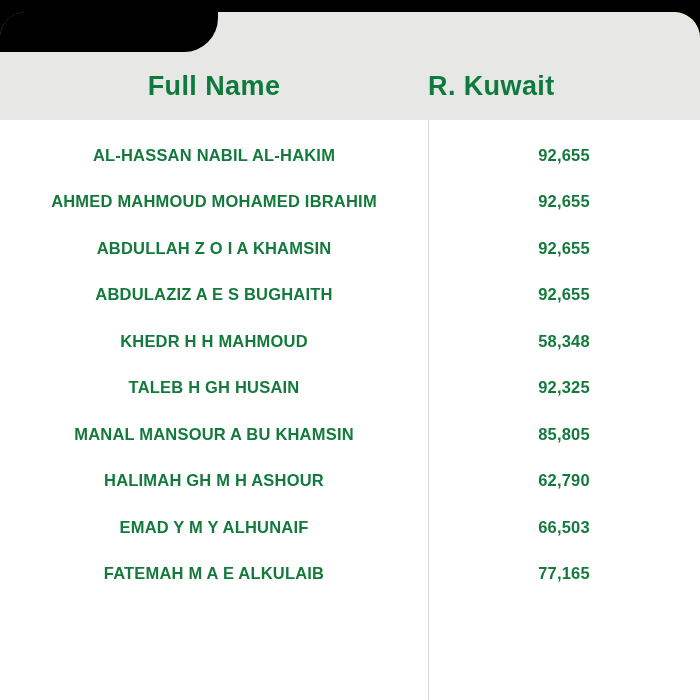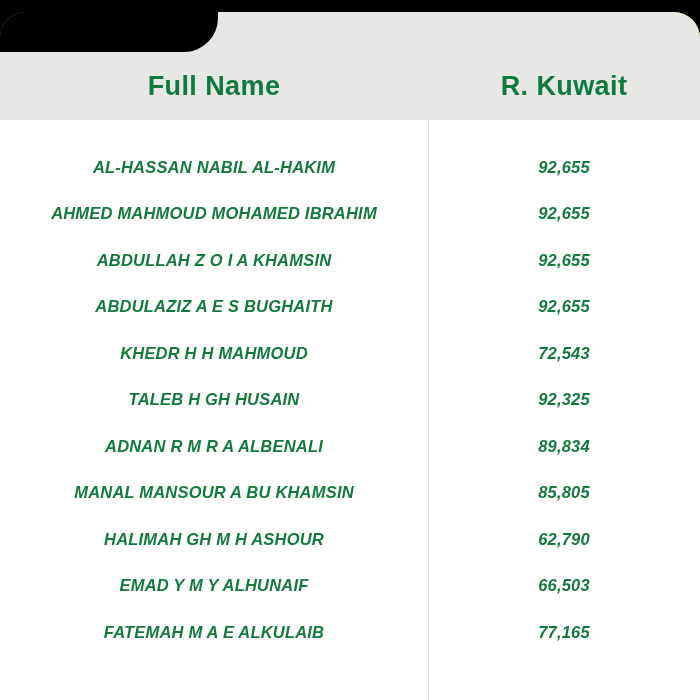--- a/index.html
+++ b/index.html
@@ -59,21 +59,21 @@
     height: 68px;
     display: flex;
     align-items: center;
   }
   .col-name {
     width: 428px;
     text-align: center;
   }
   .col-value {
     width: 272px;
-    text-align: center;
+    text-align: left;
   }
   .header-cell {
     color: #0f7a3d;
     font-size: 27px;
     font-weight: bold;
     letter-spacing: 0.4px;
   }
 
   .table-body {
     position: relative;
@@ -96,22 +96,21 @@
   .cell {
     color: #137a3c;
     font-size: 16.5px;
     font-weight: bold;
     text-align: center;
     letter-spacing: 0.2px;
   }
   .cell.name { width: 428px; }
   .cell.value { width: 272px; }
   .rows-wrap {
-    padding-top: 24px;
-    font-style: italic;
+    padding-top: 12px;
   }
 </style>
 </head>
 <body>
 
 <div class="card">
 
   <div class="header">
     <div class="header-notch"></div>
     <div class="header-notch-cap"></div>
@@ -139,29 +138,25 @@
         <div class="row">
           <div class="cell name">ABDULLAH Z O I A KHAMSIN</div>
           <div class="cell value">92,655</div>
         </div>
         <div class="row">
           <div class="cell name">ABDULAZIZ A E S BUGHAITH</div>
           <div class="cell value">92,655</div>
         </div>
         <div class="row">
           <div class="cell name">KHEDR H H MAHMOUD</div>
-          <div class="cell value">72,543</div>
+          <div class="cell value">58,348</div>
         </div>
         <div class="row">
           <div class="cell name">TALEB H GH HUSAIN</div>
           <div class="cell value">92,325</div>
-        </div>
-        <div class="row">
-          <div class="cell name">ADNAN R M R A ALBENALI</div>
-          <div class="cell value">89,834</div>
         </div>
         <div class="row">
           <div class="cell name">MANAL MANSOUR A BU KHAMSIN</div>
           <div class="cell value">85,805</div>
         </div>
         <div class="row">
           <div class="cell name">HALIMAH GH M H ASHOUR</div>
           <div class="cell value">62,790</div>
         </div>
         <div class="row">

